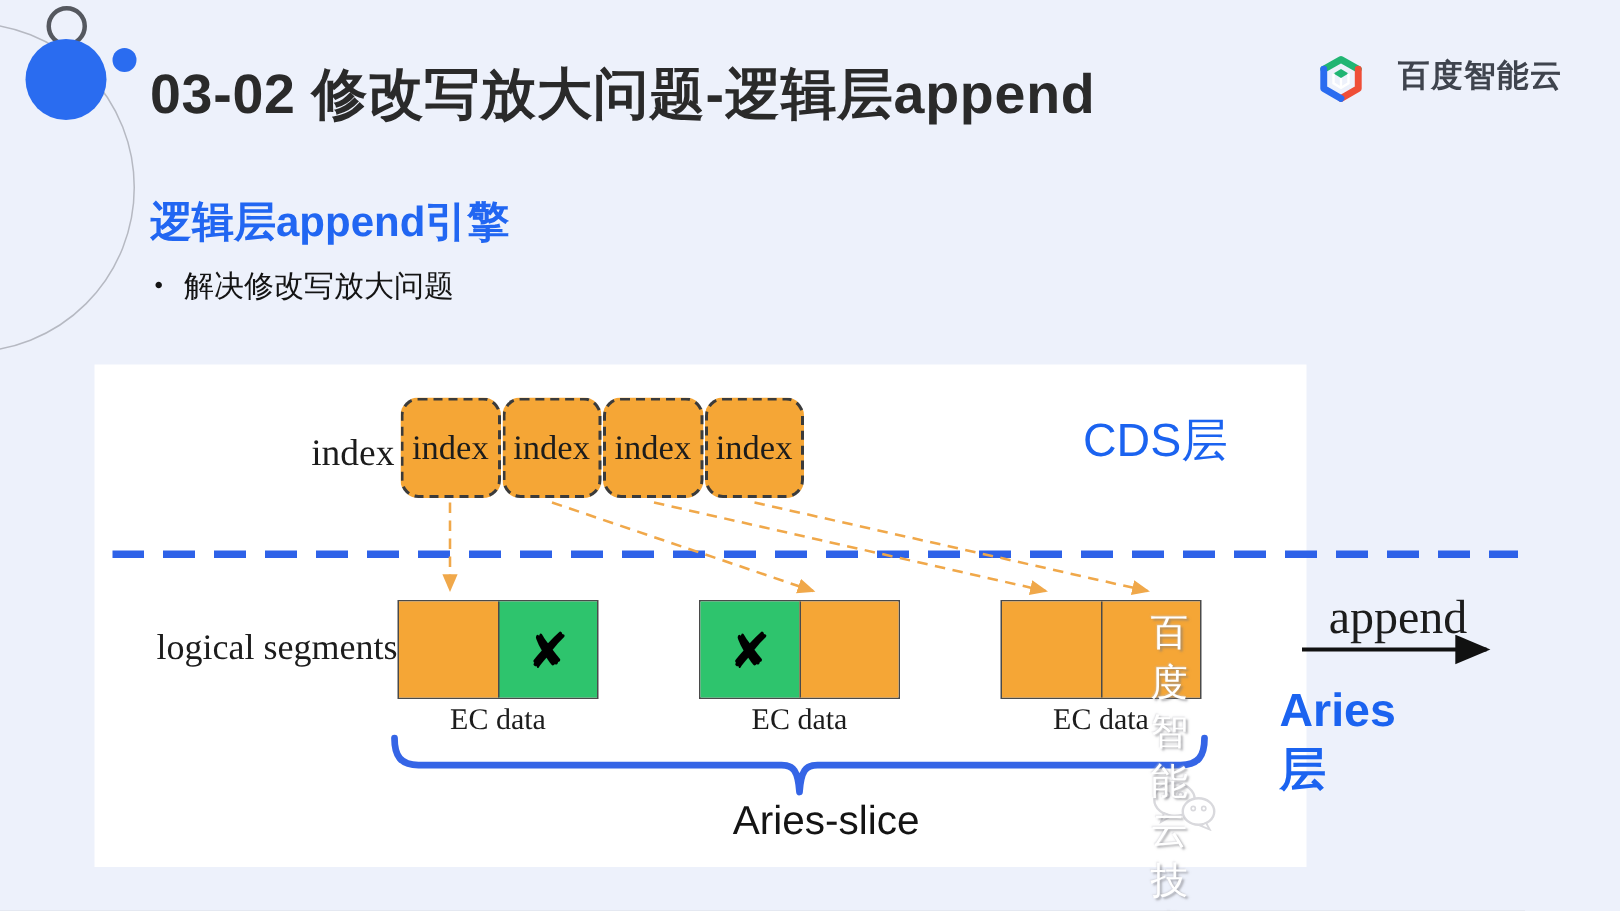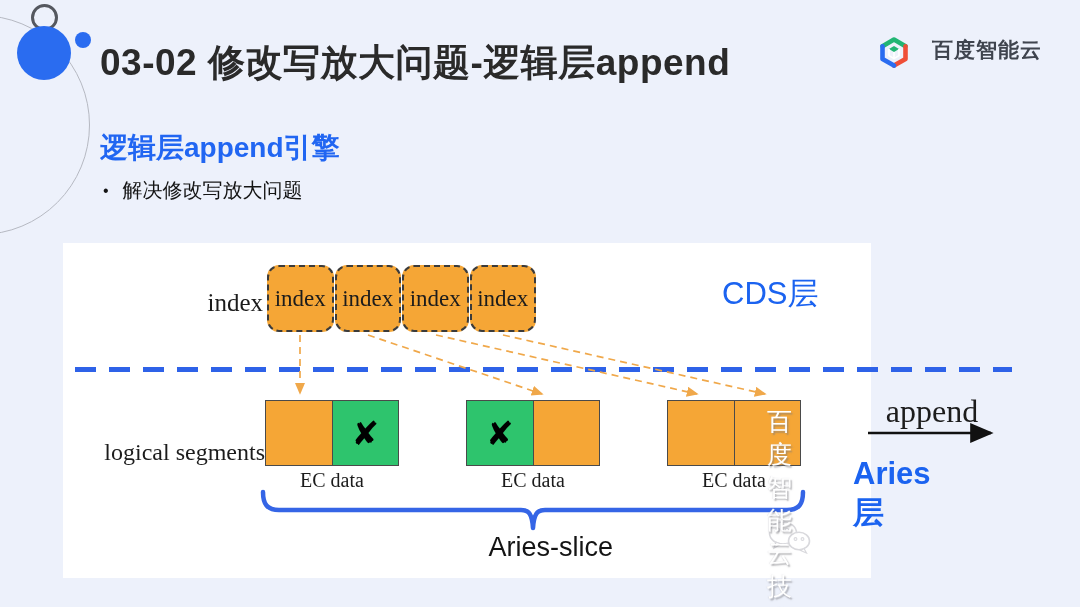--- a/index.html
+++ b/index.html
@@ -41,21 +41,21 @@
     background:repeating-linear-gradient(90deg,var(--divider) 0 21px,transparent 21px 34px);}
 
   .connectors{left:0;top:0;width:954px;height:335px;pointer-events:none;}
 
   .group{top:157px;width:134px;height:66px;border:1.5px solid #4a4a4a;display:flex;}
   .g1{left:202px}.g2{left:403px}.g3{left:604px}
   .cell{position:static;flex:1;display:flex;align-items:center;justify-content:center;}
   .cell + .cell{border-left:1.5px solid #4a4a4a;}
   .cross{font-size:33px;font-weight:700;color:#000;line-height:1;}
 
-  .lbl-segments{left:20px;top:176px;width:182px;font-size:24px;text-align:right;margin-top:20px;}
+  .lbl-segments{left:20px;top:176px;width:182px;font-size:24px;text-align:right;}
   .caption{top:226px;width:134px;font-size:20px;text-align:center;}
   .c1{left:202px}.c2{left:403px}.c3{left:604px}
 
   .lbl-append{left:800px;top:150px;width:138px;font-size:32px;text-align:center;}
   .aries{left:790px;top:213px;font-size:31px;font-weight:800;color:var(--blue);}
   .lbl-slice{left:390px;top:289px;width:160px;font-size:27px;color:#141414;text-align:right;}
 
   .watermark{left:704px;top:294px;display:flex;align-items:center;gap:8px;}
   .wm-text{font-size:25px;color:#ffffff;letter-spacing:2px;
     text-shadow:1.5px 1.5px 1.5px rgba(120,120,125,.55), -.5px -.5px 1px rgba(200,200,205,.5);}

